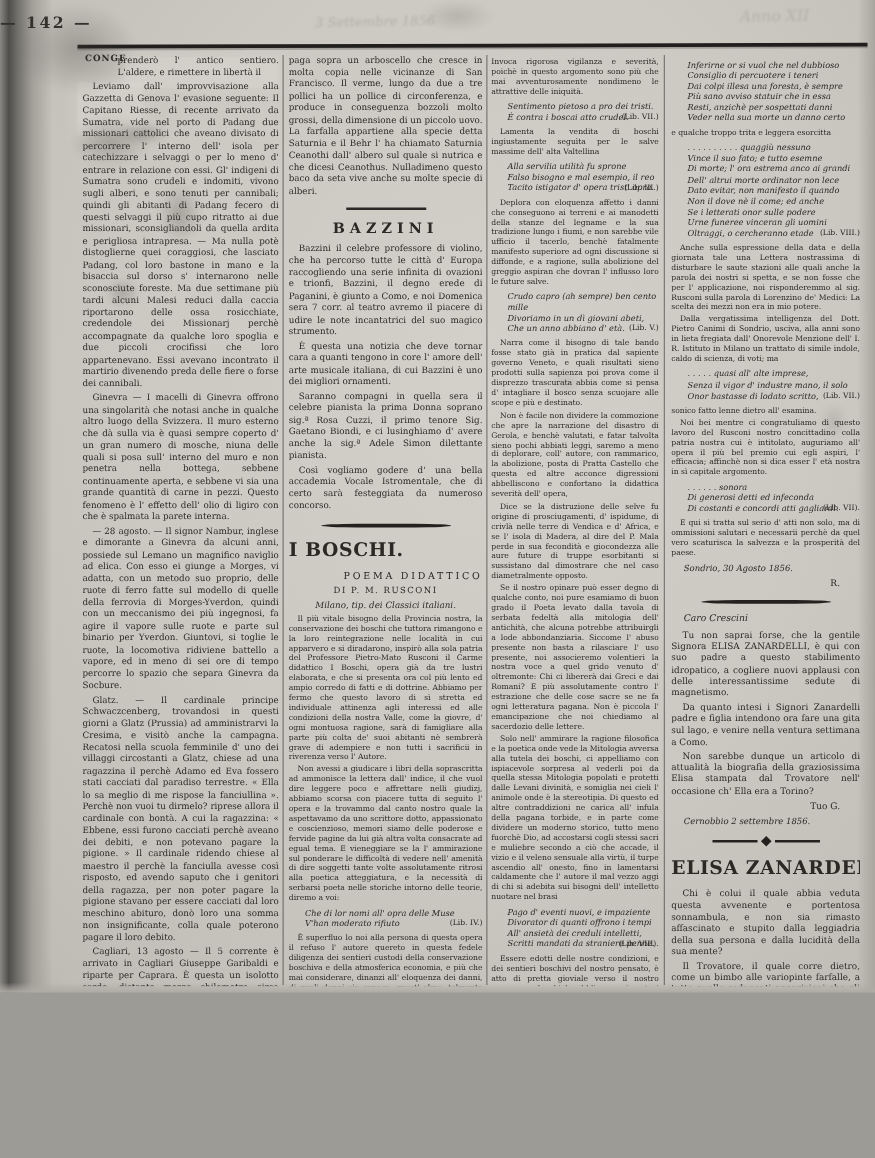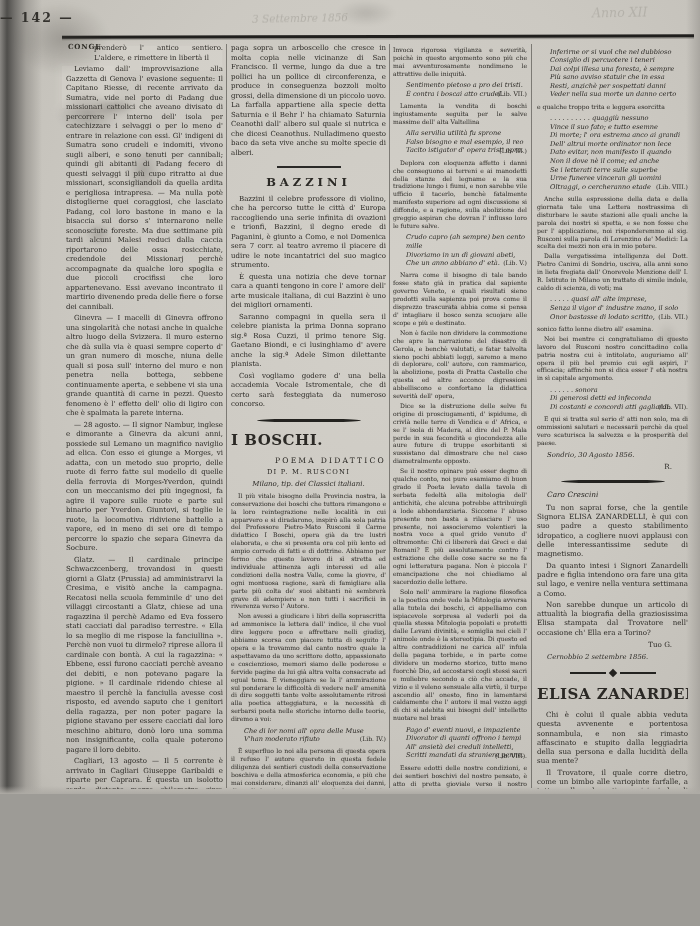--- a/index.html
+++ b/index.html
@@ -182,21 +182,21 @@
         <div class="vline">Veder nella sua morte un danno certo</div>
       </div>
       <div class="blk b-line">e qualche troppo trita e leggera esorcitta</div>
       <div class="blk b-verse">
         <div class="vline">. . . . . . . . . . quaggiù nessuno</div>
         <div class="vline">Vince il suo fato; e tutto esemne</div>
         <div class="vline">Di morte; l' ora estrema anco ai grandi</div>
         <div class="vline">Dell' altrui morte ordinator non lece</div>
         <div class="vline">Dato evitar, non manifesto il quando</div>
         <div class="vline">Non il dove nè il come; ed anche</div>
-        <div class="vline">Se i letterati terre sulle superbe</div>
+        <div class="vline">Se i letterati onor sulle podere</div>
         <div class="vline">Urne funeree vinceran gli uomini</div>
         <div class="vline">Oltraggi, o cercheranno etade</div>
         <div class="vref">(Lib. VIII.)</div>
       </div>
       <div class="blk b-small">Anche sulla espressione della data e della giornata tale una Lettera nostrassima di disturbare le saute stazioni alle quali anche la parola dei nostri si spetta, e se non fosse che per l' applicazione, noi risponderemmo al sig. Rusconi sulla parola di Lorenzino de' Medici: La scelta dei mezzi non era in mio potere.</div>
       <div class="blk b-small">Dalla vergatissima intelligenza del Dott. Pietro Canimi di Sondrio, usciva, alla anni sono in lieta fregiata dall' Onorevole Menzione dell' I. R. Istituto in Milano un trattato di simile indole, caldo di scienza, di voti; ma</div>
       <div class="blk b-verse">
         <div class="vline">. . . . . quasi all' alte imprese,</div>
         <div class="vline">Senza il vigor d' industre mano, il solo</div>
         <div class="vline">Onor bastasse di lodato scritto,</div>

